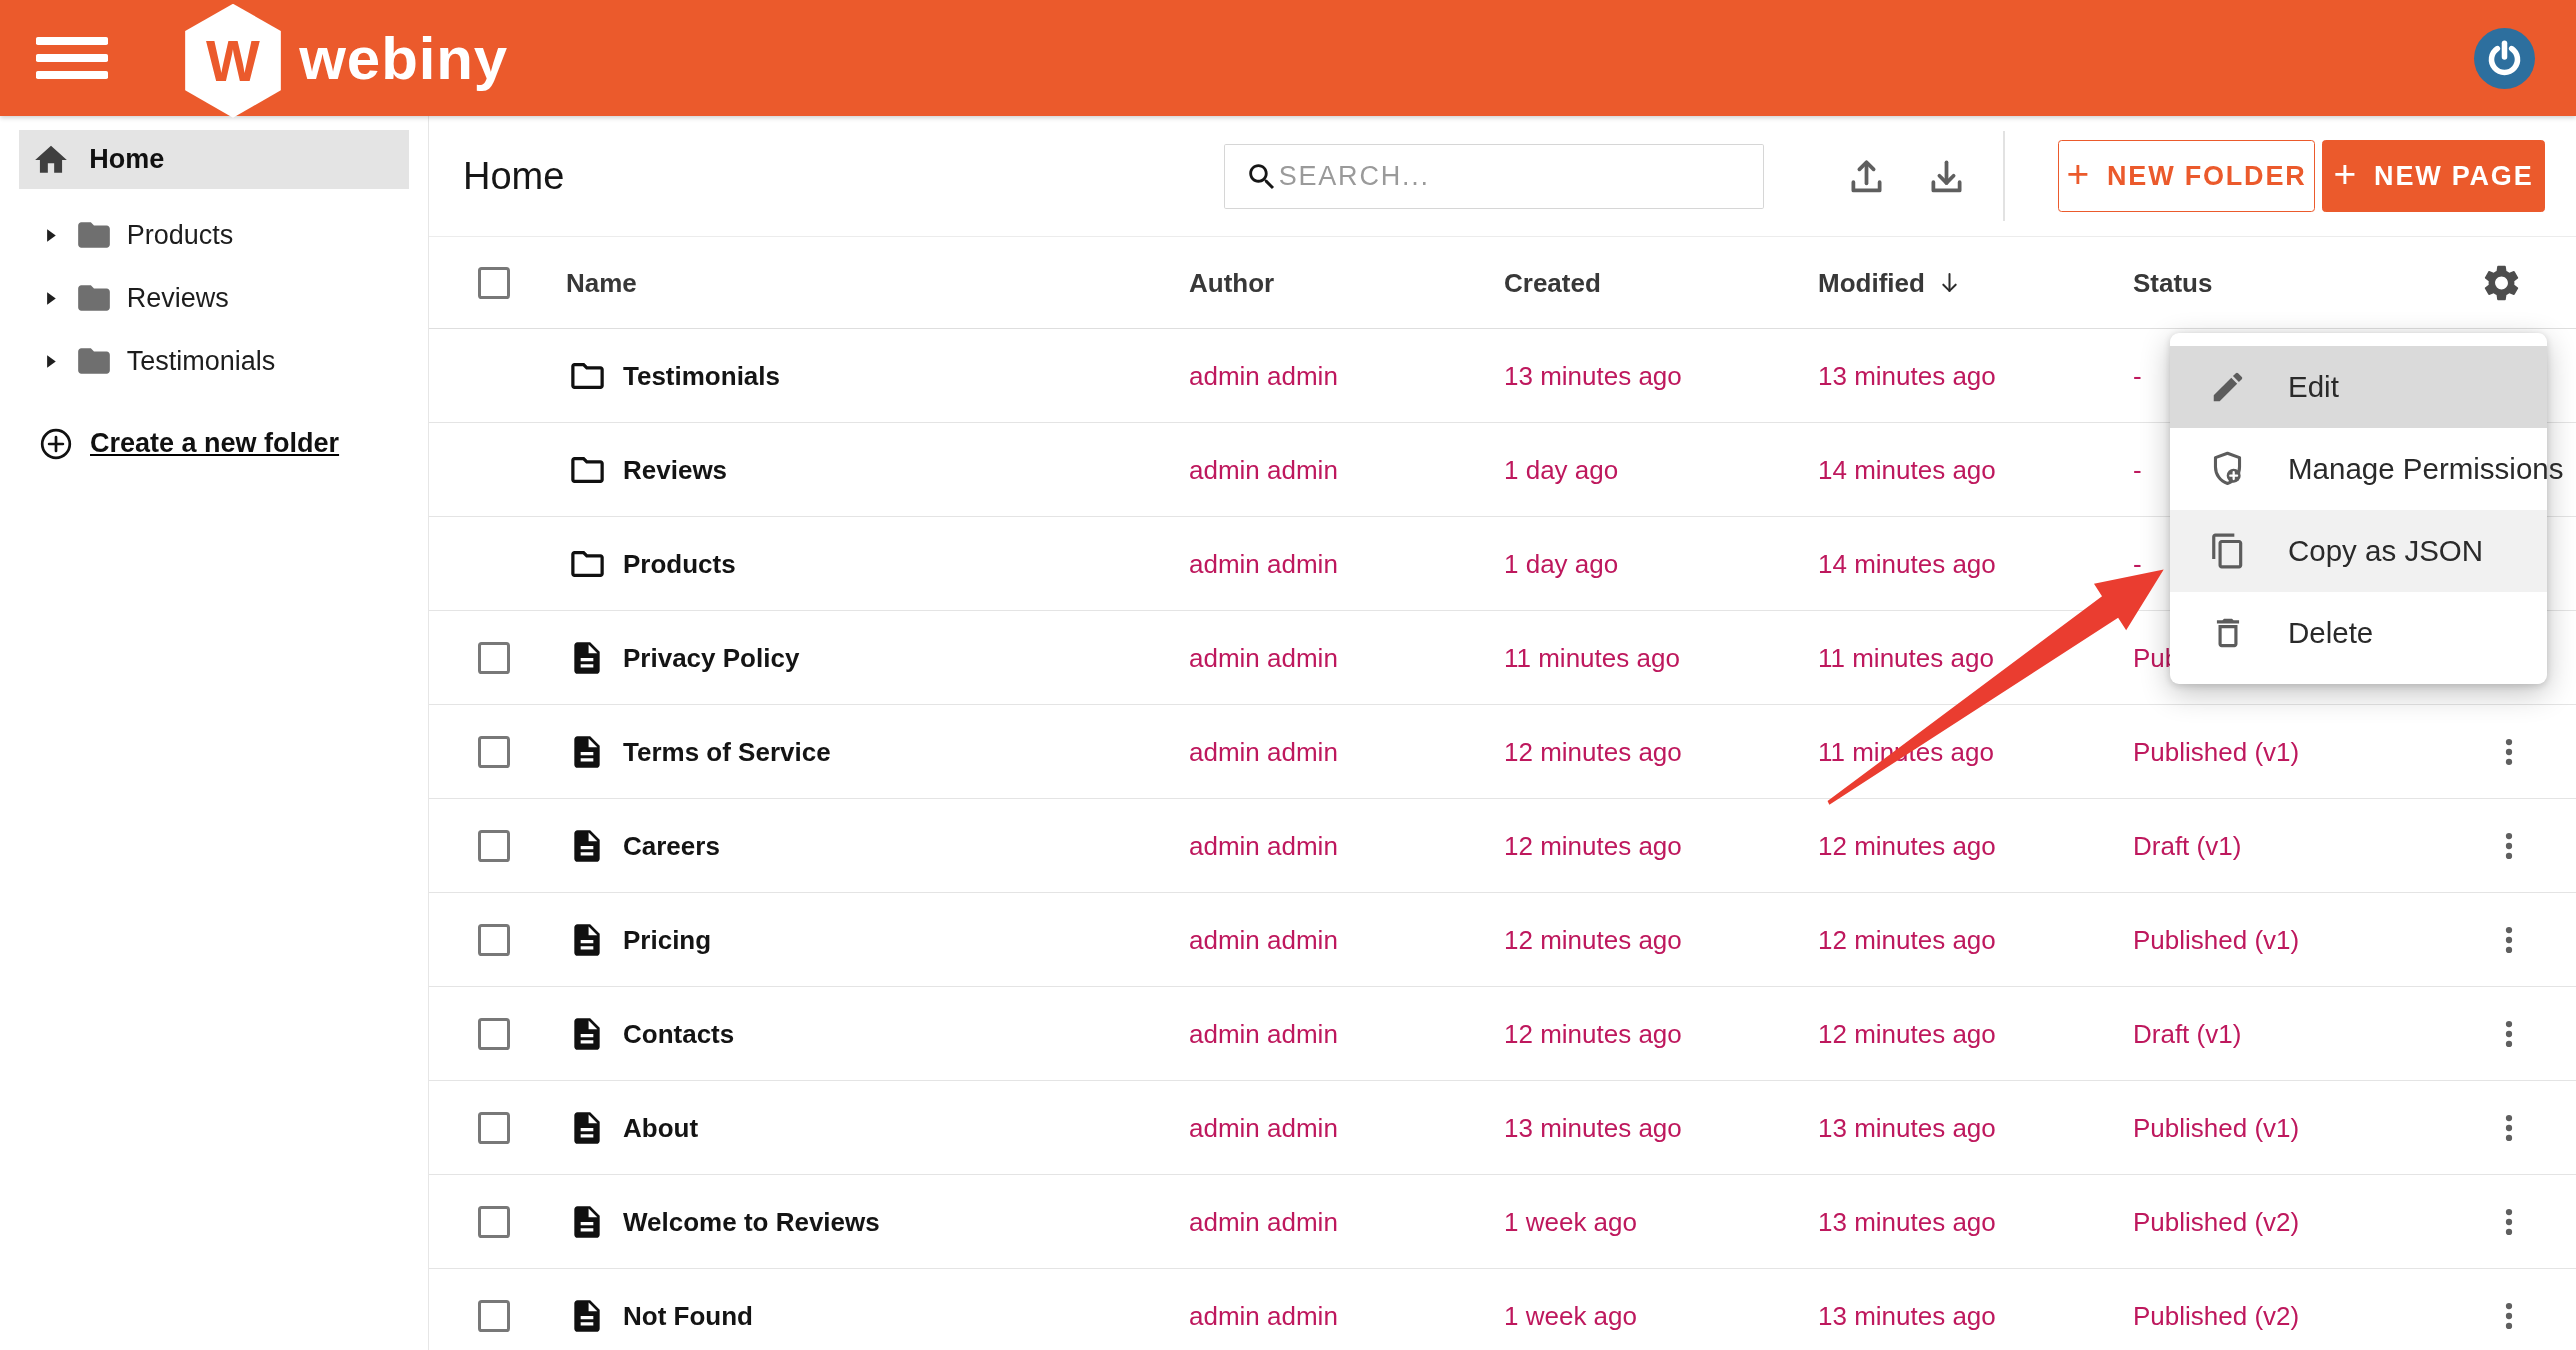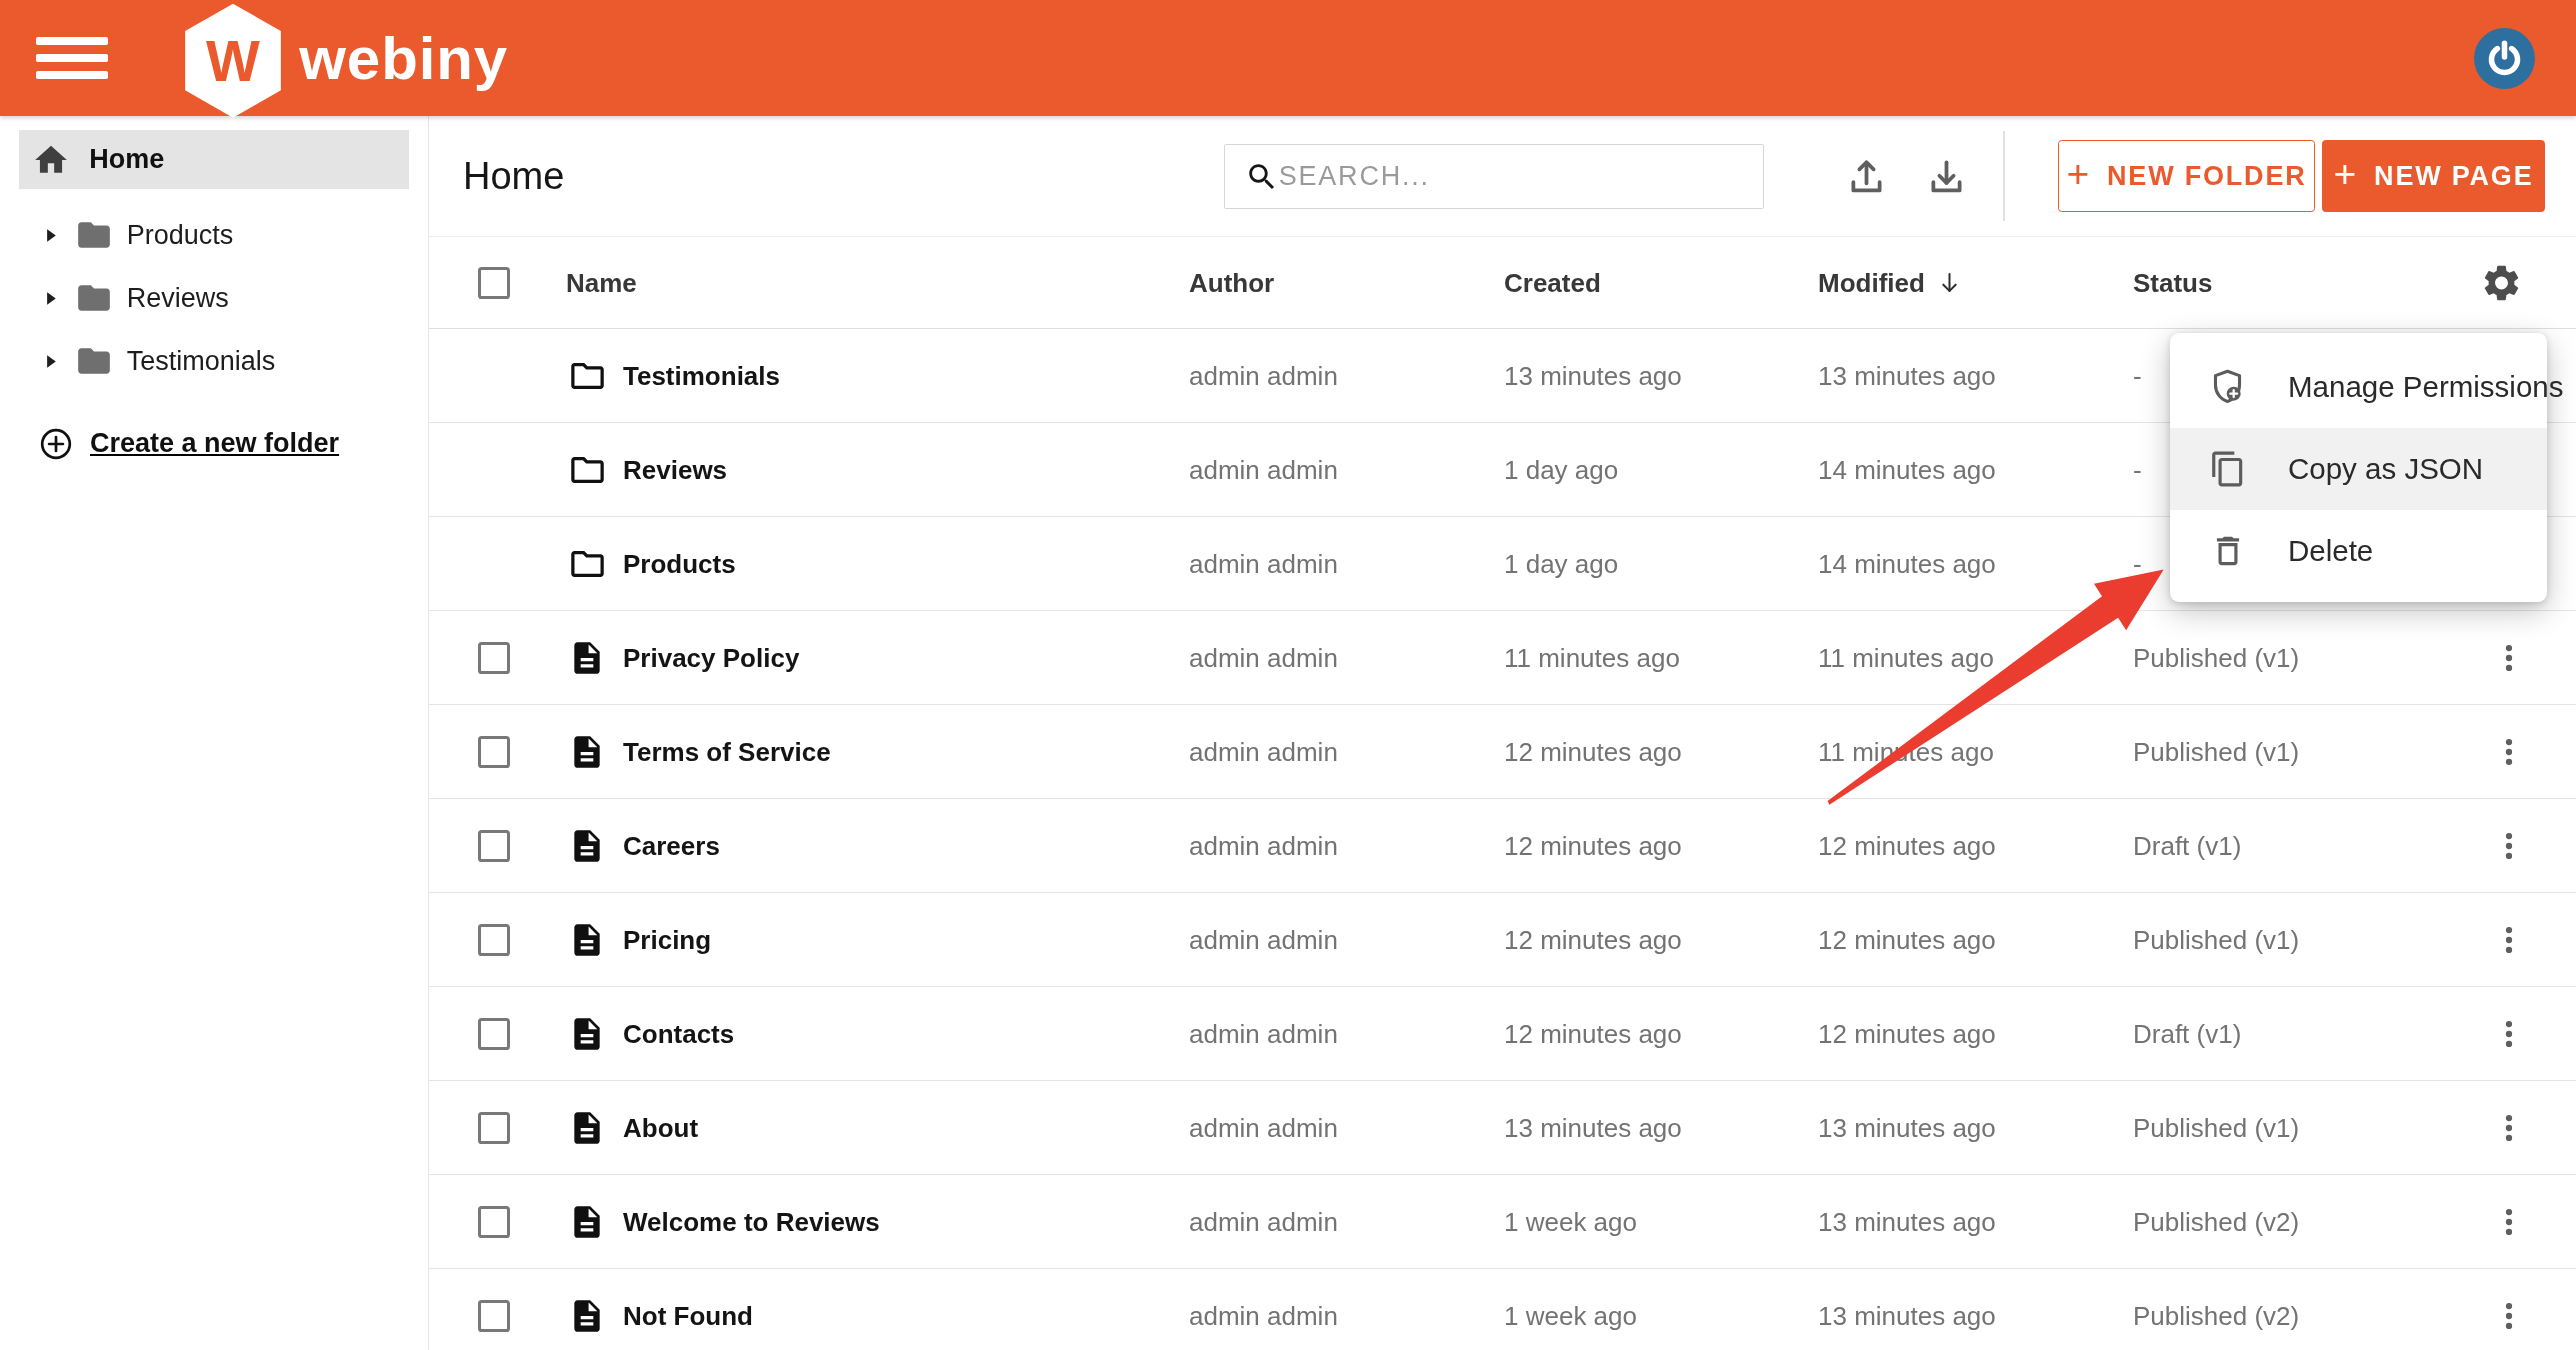--- a/index.html
+++ b/index.html
@@ -81,21 +81,21 @@
   .c-name{left:137px;}.c-author{left:760px;}.c-created{left:1075px;}
   .c-modified{left:1389px;}.c-status{left:1704px;}
   .c-modified svg{margin-left:10.7px;}
   .gearbtn{position:absolute;left:2051px;top:50%;transform:translateY(-50%);background:none;
            border:none;cursor:pointer;color:#4d4d4d;display:flex;}
 
   .trow{height:94px;border-bottom:1.8px solid var(--border);position:relative;}
   .trow .icon{position:absolute;left:139px;top:50%;transform:translateY(-50%);display:flex;color:#101010;}
   .trow .name{position:absolute;left:194px;top:50%;transform:translateY(-50%);
               font-size:26px;font-weight:700;color:#141414;}
-  .cell{position:absolute;top:50%;transform:translateY(-50%);font-size:26px;color:#737373;}
+  .cell{position:absolute;top:50%;transform:translateY(-50%);font-size:26px;color:#be185d;}
   .cell.author{left:760px;}.cell.created{left:1075px;}.cell.modified{left:1389px;}.cell.status{left:1704px;}
   .kebab{position:absolute;left:2062px;top:50%;transform:translateY(-50%);background:none;border:none;
          cursor:pointer;display:flex;color:var(--icon-gray);}
   .bottom-strip{position:absolute;left:0;right:0;bottom:0;height:12.5px;background:#ececec;}
 
   
   .menu{position:absolute;left:2170px;top:333px;width:377px;background:#fff;border-radius:9px;
         padding:12.5px 0 10.7px 0;box-shadow:0 9px 30px rgba(0,0,0,.24),0 1.8px 7.2px rgba(0,0,0,.14);z-index:20;}
   .menu-item{height:82px;display:flex;align-items:center;cursor:pointer;}
   .menu-item .mi{margin-left:38px;width:39px;display:flex;justify-content:center;color:#5c5c5c;flex:none;}
@@ -461,20 +461,28 @@
               <circle cx="12" cy="18.6" r="2.1"></circle>
             </svg>
           </button>
         </div>
       </div>
     <div class="bottom-strip"></div>
   </main>
 </div>
 
 <div class="menu" id="context-menu">
+    <div class="menu-item selected">
+      <span class="mi">
+        <svg width="38" height="38" viewBox="0 0 24 24" fill="currentColor">
+          <path d="M3 17.25V21h3.75L17.81 9.94l-3.75-3.75L3 17.25zM20.71 7.04a.996.996 0 0 0 0-1.41l-2.34-2.34a.996.996 0 0 0-1.41 0l-1.83 1.83 3.75 3.75 1.83-1.83z"></path>
+        </svg>
+      </span>
+      <span class="lbl">Edit</span>
+    </div>
     <div class="menu-item">
       <span class="mi">
         <svg width="39" height="39" viewBox="0 0 24 24">
           <path d="M12 2.6 19.4 5.3V11c0 4.6-2.9 8.9-7.4 10.2C7.5 19.9 4.6 15.6 4.6 11V5.3L12 2.6z" fill="none" stroke="currentColor" stroke-width="1.9" stroke-linejoin="round"></path>
           <circle cx="15.8" cy="16.4" r="4.3" fill="currentColor"></circle>
           <path d="M15.8 14.3v4.2M13.7 16.4h4.2" stroke="#fff" stroke-width="1.4" stroke-linecap="round"></path>
         </svg>
       </span>
       <span class="lbl">Manage Permissions</span>
     </div>

